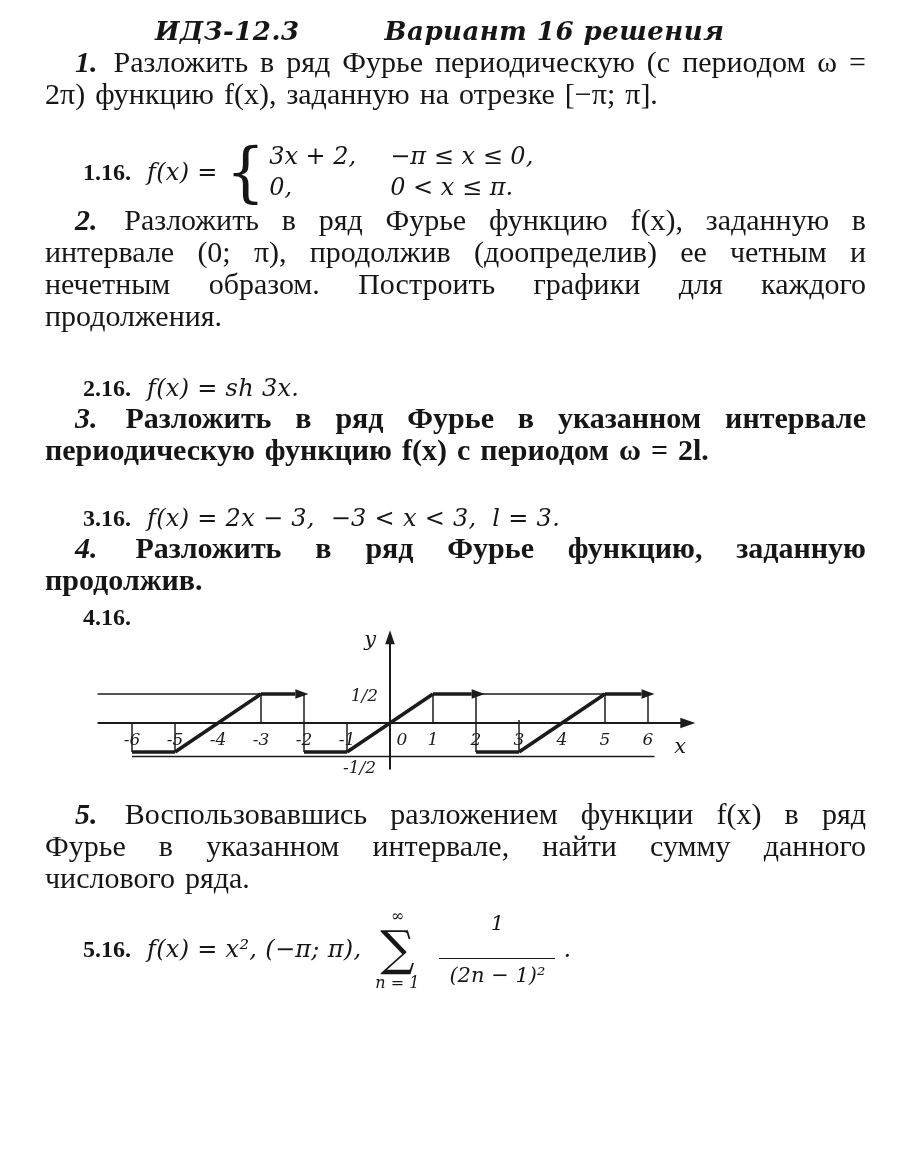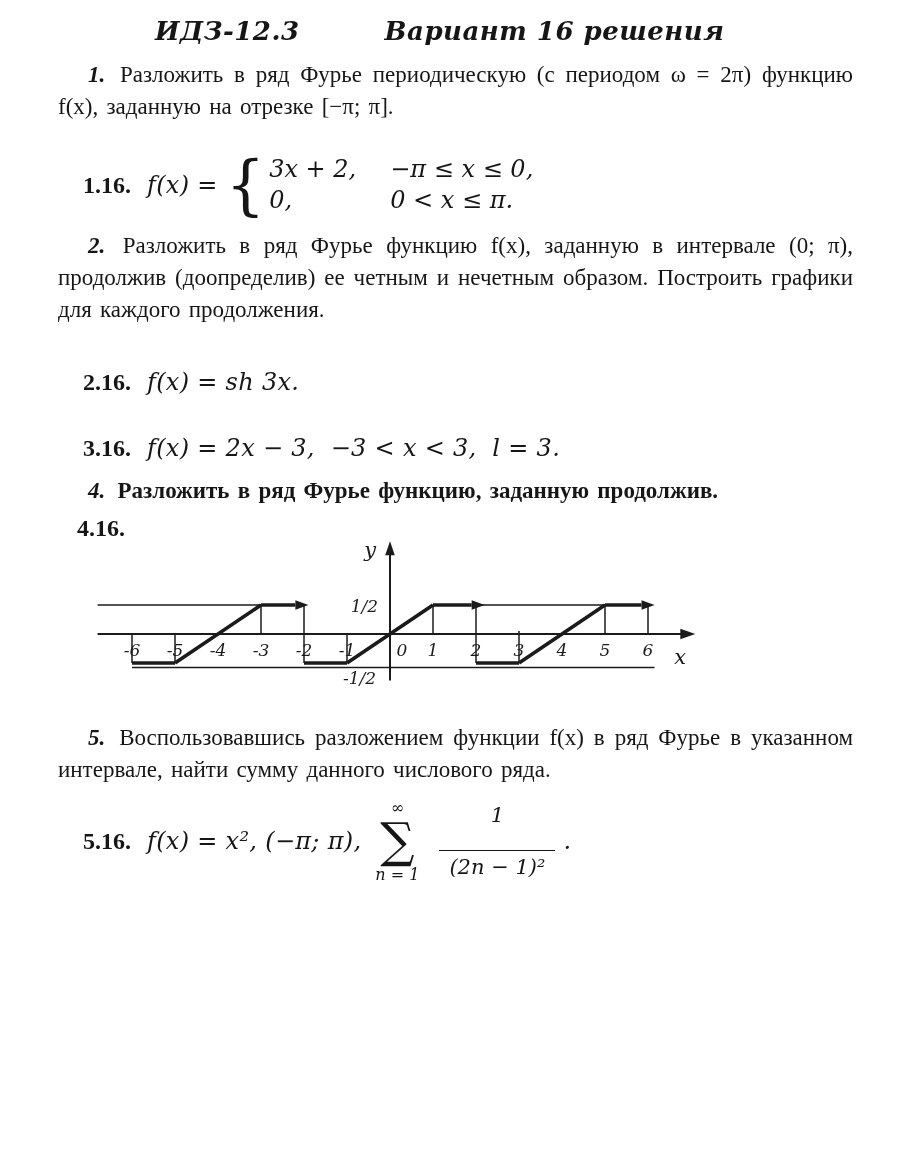--- a/index.html
+++ b/index.html
@@ -11,21 +11,21 @@
   .page { padding: 16px 44px 0 45px; position: relative; }
 
   .title-row {
     display: flex; gap: 85px; margin-left: 110px;
     font-family: "DejaVu Serif", serif;
     font-style: italic; font-weight: 700; font-size: 26px;
     letter-spacing: 0.5px;
   }
 
   p.para {
-    margin: 13px; font-size: 23px; line-height: 32px;
+    margin: 0; font-size: 30px; line-height: 32px;
     text-align: justify; text-indent: 30px; word-spacing: 2.5px;
   }
   .pnum { font-weight: 700; font-style: italic; margin-right: 4px; }
   .p1 { margin-top: 48px; }
   .p2 { margin-top: 22px; }
   .p3 { margin-top: 38px; font-weight: 700; }
   .p4 { margin-top: 38px; font-weight: 700; }
   .p5 { margin-top: 28px; }
 
   .item {
@@ -51,21 +51,21 @@
   }
   .case-grid {
     display: grid; grid-template-columns: auto auto; column-gap: 34px;
     font-family: "DejaVu Serif", serif; font-style: italic;
     font-size: 24px; line-height: 31px;
   }
   .case-grid .c2 { text-align: left; }
 
   .fig { margin-top: 20px; position: relative; height: 182px; }
   .fig-label {
-    position: absolute; left: 32px; top: -12px;
+    position: absolute; left: 38px; top: -12px;
     font-weight: 700; font-size: 24px;
   }
   .fig svg { display: block; }
   .flab  { font-family: "DejaVu Serif", serif; font-style: italic; font-size: 17px; fill: #1b1b1b; }
   .faxis { font-family: "DejaVu Serif", serif; font-style: italic; font-size: 21px; fill: #1b1b1b; }
 
   .sumwrap {
     display: inline-flex; flex-direction: column; align-items: center;
     line-height: 1; margin: 0 10px 0 14px;
     font-family: "DejaVu Serif", serif;
@@ -106,20 +106,21 @@
     </span>
   </div>
 
   <p class="para p2"><span class="pnum">2.</span> <span>Разложить в ряд Фурье функцию f(x), заданную в интервале (0; π), продолжив (доопределив) ее четным и нечетным образом. Построить графики для каждого продолжения.</span></p>
 
   <div class="item item2">
     <span class="item-label">2.16.</span>
     <span class="formula">f(x) = sh 3x.</span>
   </div>
 
+  <p class="para p3"><span class="pnum">3.</span> <span>Разложить в ряд Фурье в указанном интервале периодическую функцию f(x) с периодом ω = 2l.</span></p>
 
   <div class="item item3">
     <span class="item-label">3.16.</span>
     <span class="formula">f(x) = 2x − 3,  −3 &lt; x &lt; 3,  l = 3.</span>
   </div>
 
   <p class="para p4"><span class="pnum">4.</span> <span>Разложить в ряд Фурье функцию, заданную продолжив.</span></p>
 
   <div class="fig">
     <span class="fig-label">4.16.</span>

